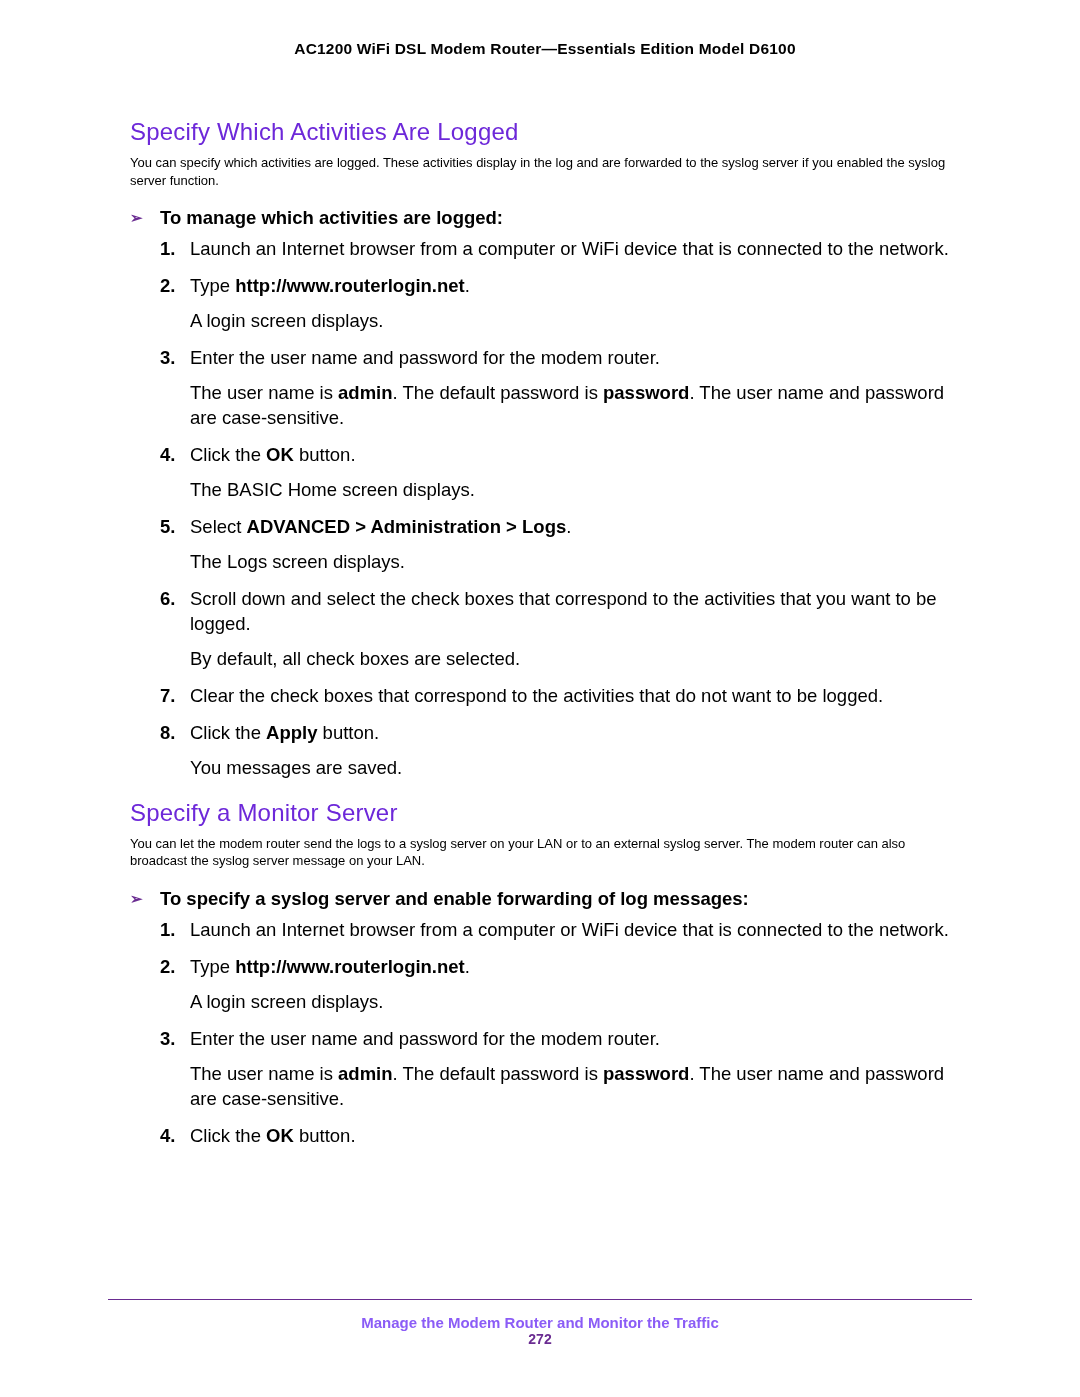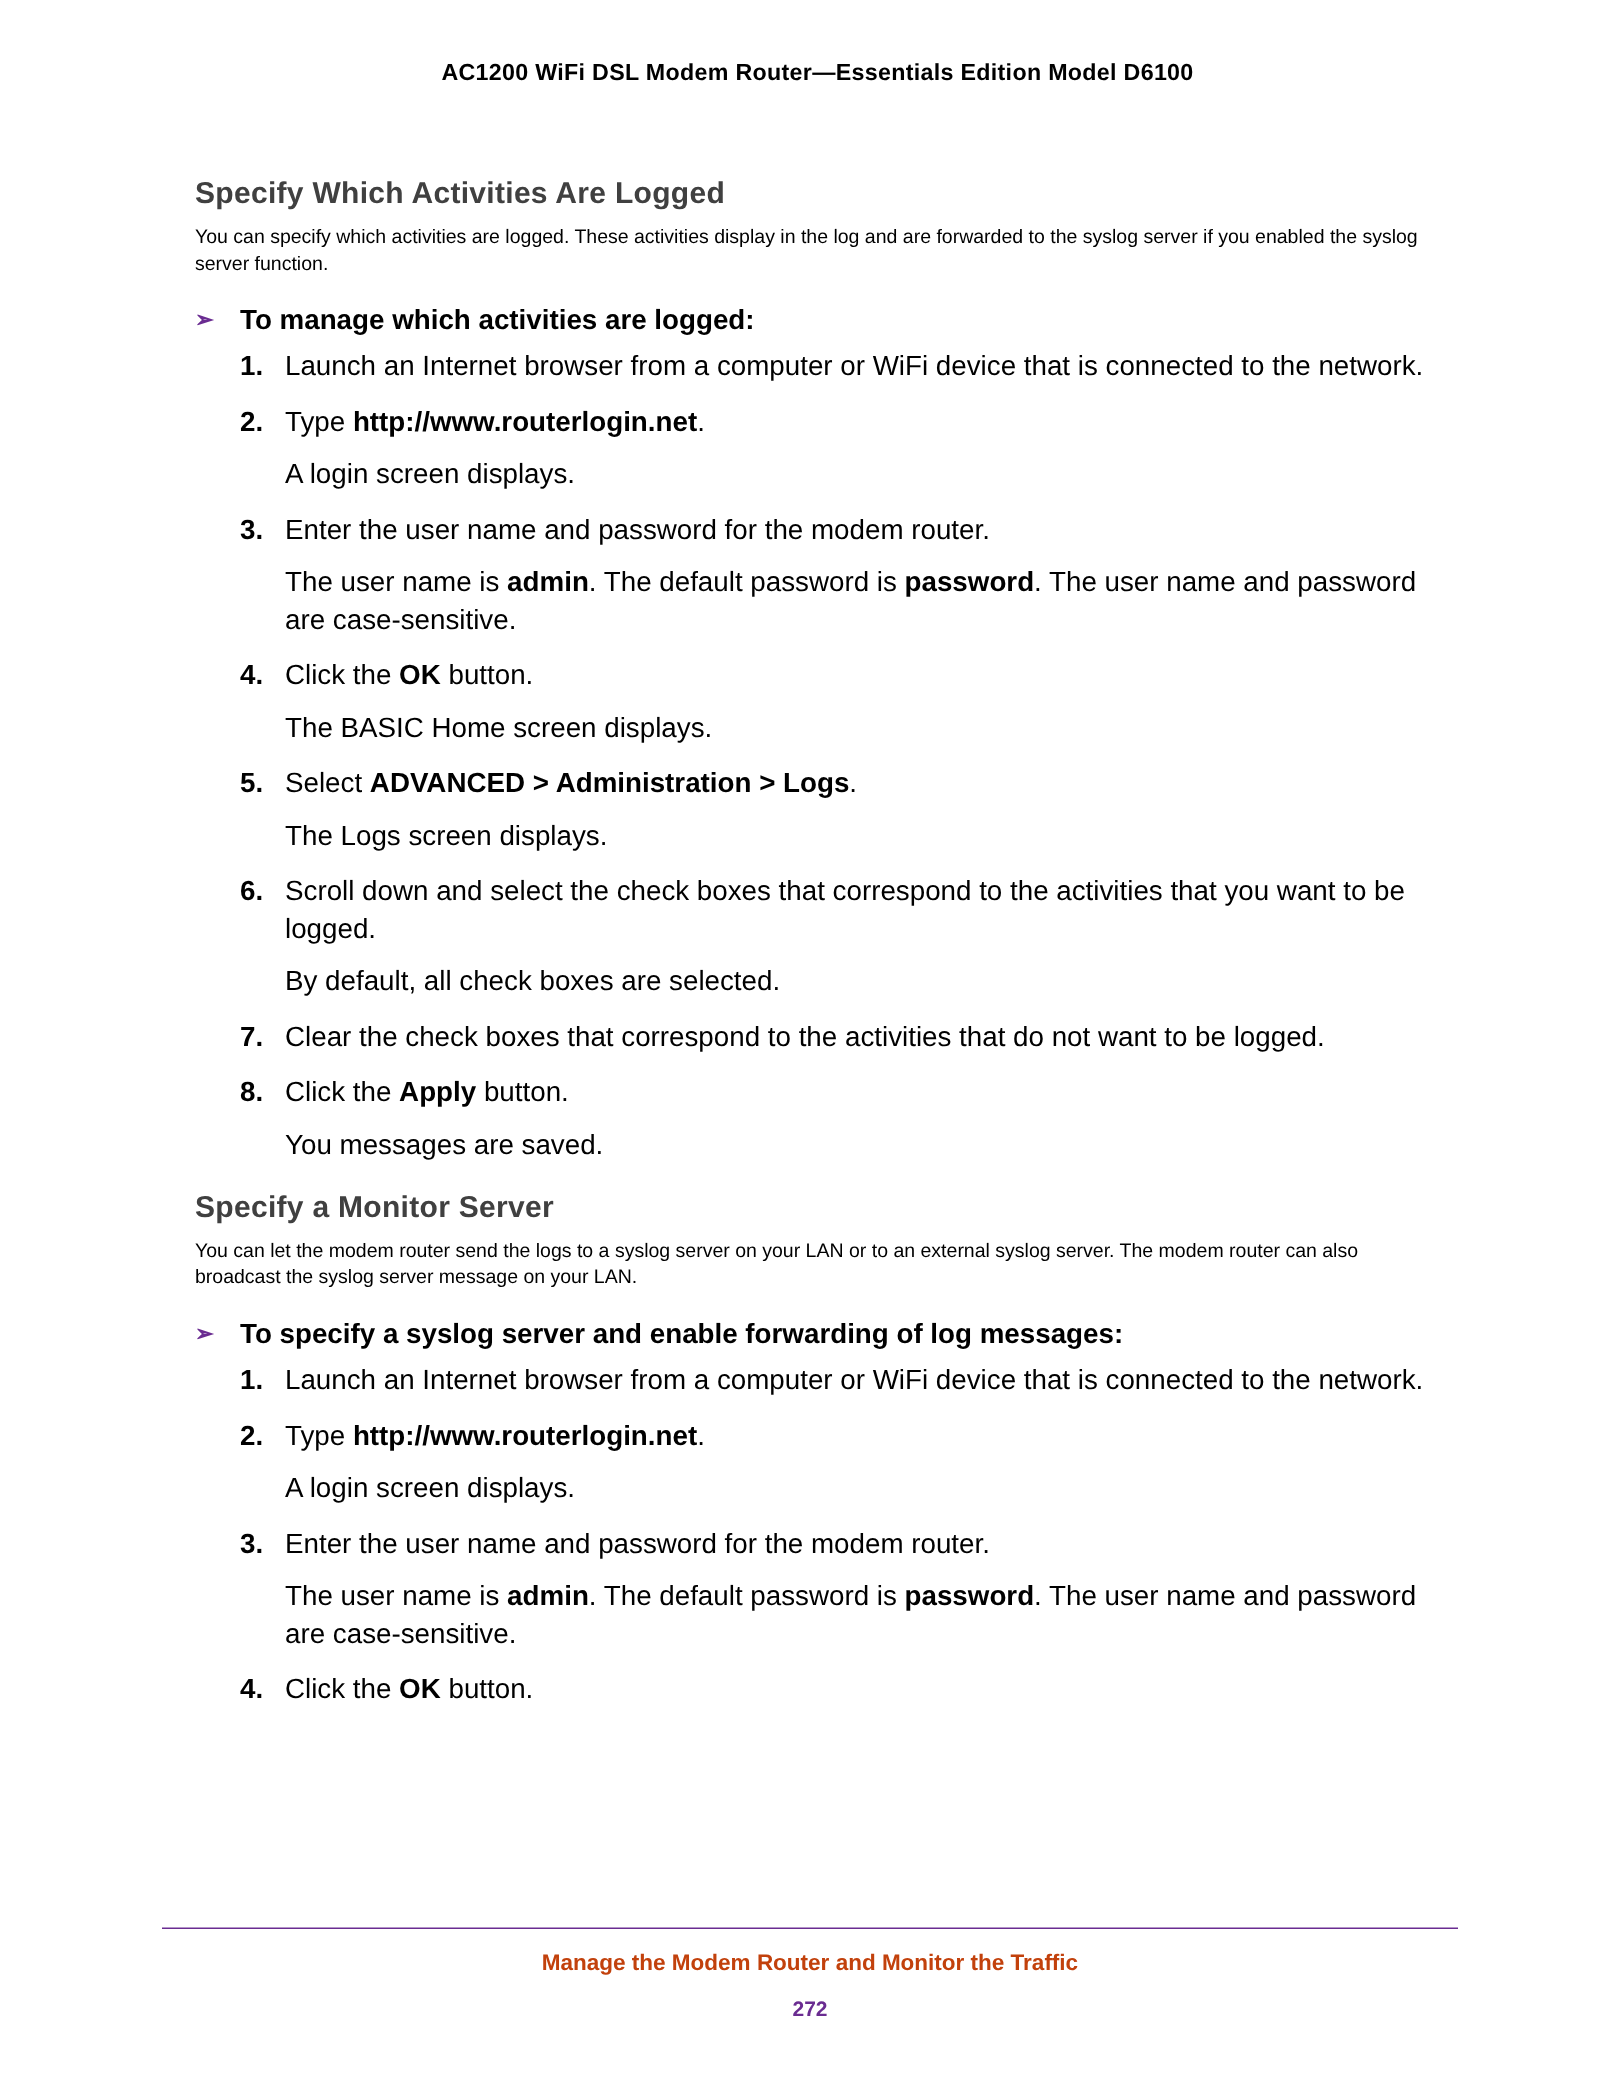--- a/index.html
+++ b/index.html
@@ -19,23 +19,23 @@
   }
   .doc-header {
     text-align: center;
     font-weight: bold;
     font-size: 15.5px;
     letter-spacing: 0.2px;
     margin-bottom: 60px;
     font-family: "Trebuchet MS", Arial, sans-serif;
   }
   .section-heading {
-    color: #404040;
-    font-size: 20px;
-    font-weight: bold;
+    color: #6d28d9;
+    font-size: 24px;
+    font-weight: normal;
     margin: 10px 0 8px 0;
     font-family: "Trebuchet MS", Arial, sans-serif;
     letter-spacing: 0.2px;
   }
   .body-text {
     font-size: 13px;
     line-height: 1.35;
     margin: 0 0 18px 0;
   }
   .proc-heading {
@@ -80,25 +80,24 @@
     right: 108px;
     bottom: 50px;
     text-align: center;
   }
   .footer-rule {
     border: none;
     border-top: 1.5px solid #6a2c91;
     margin: 0 0 14px 0;
   }
   .footer-title {
-    color: #c2410c;
+    color: #8b5cf6;
     font-weight: bold;
     font-size: 15px;
     font-family: "Trebuchet MS", Arial, sans-serif;
-    margin-bottom: 14px;
   }
   .footer-pagenum {
     color: #6a2c91;
     font-weight: bold;
     font-size: 14px;
     font-family: "Trebuchet MS", Arial, sans-serif;
   }
 </style>
 </head>
 <body>

